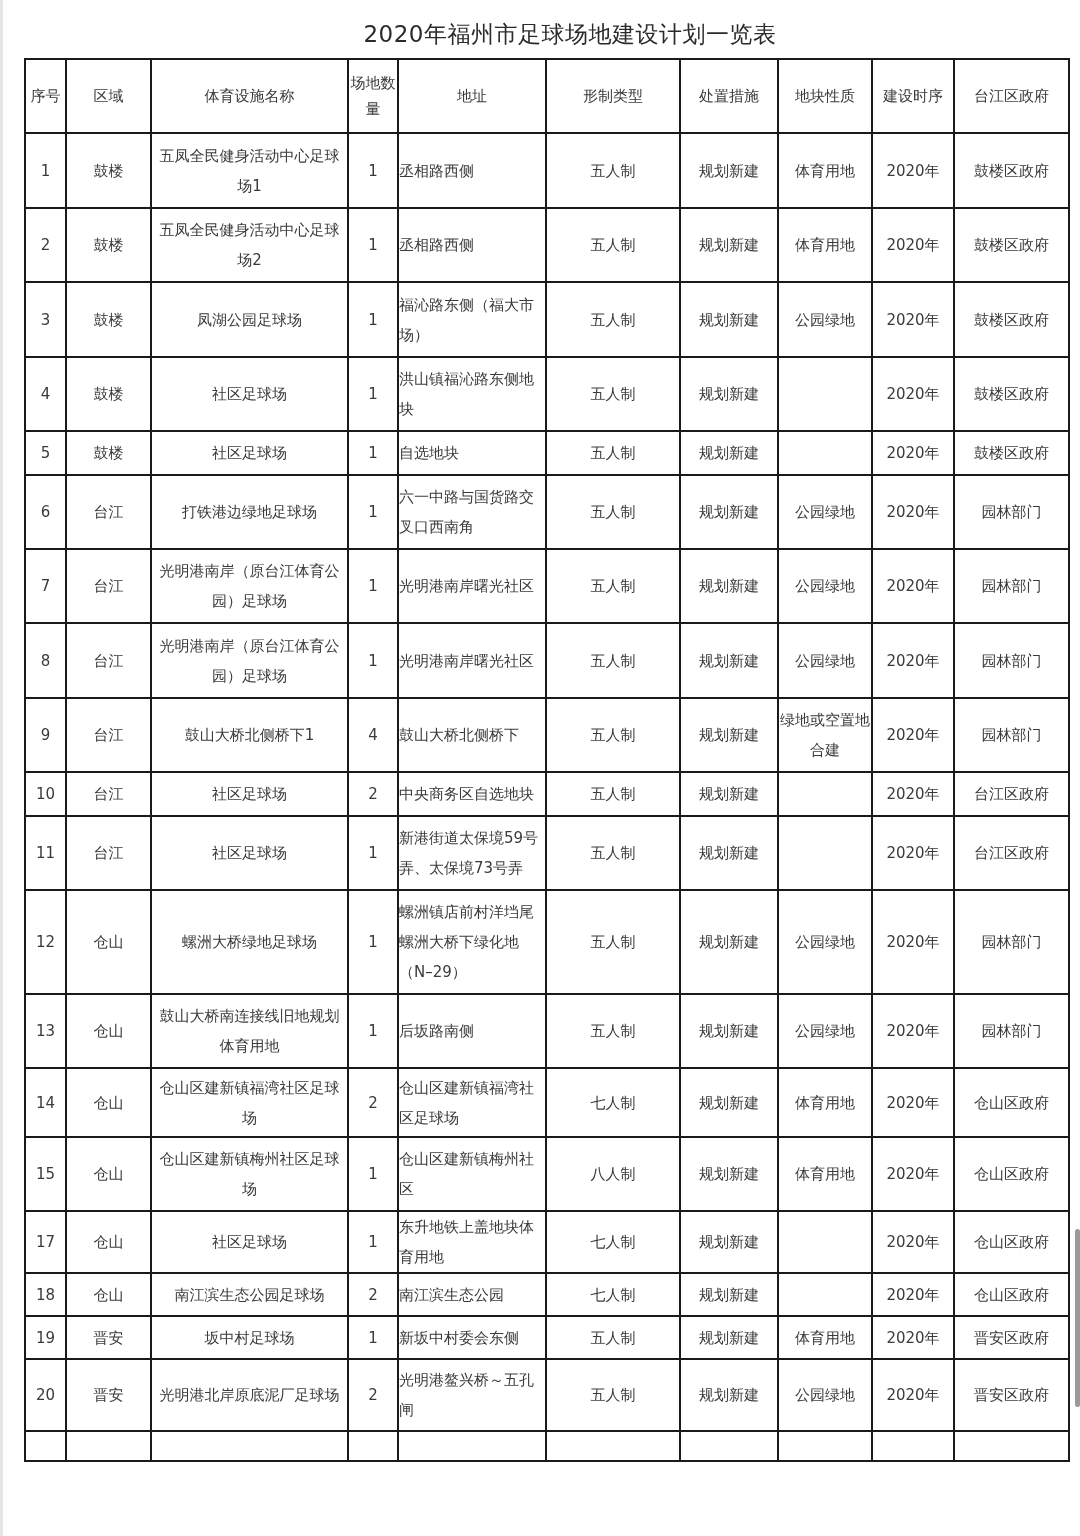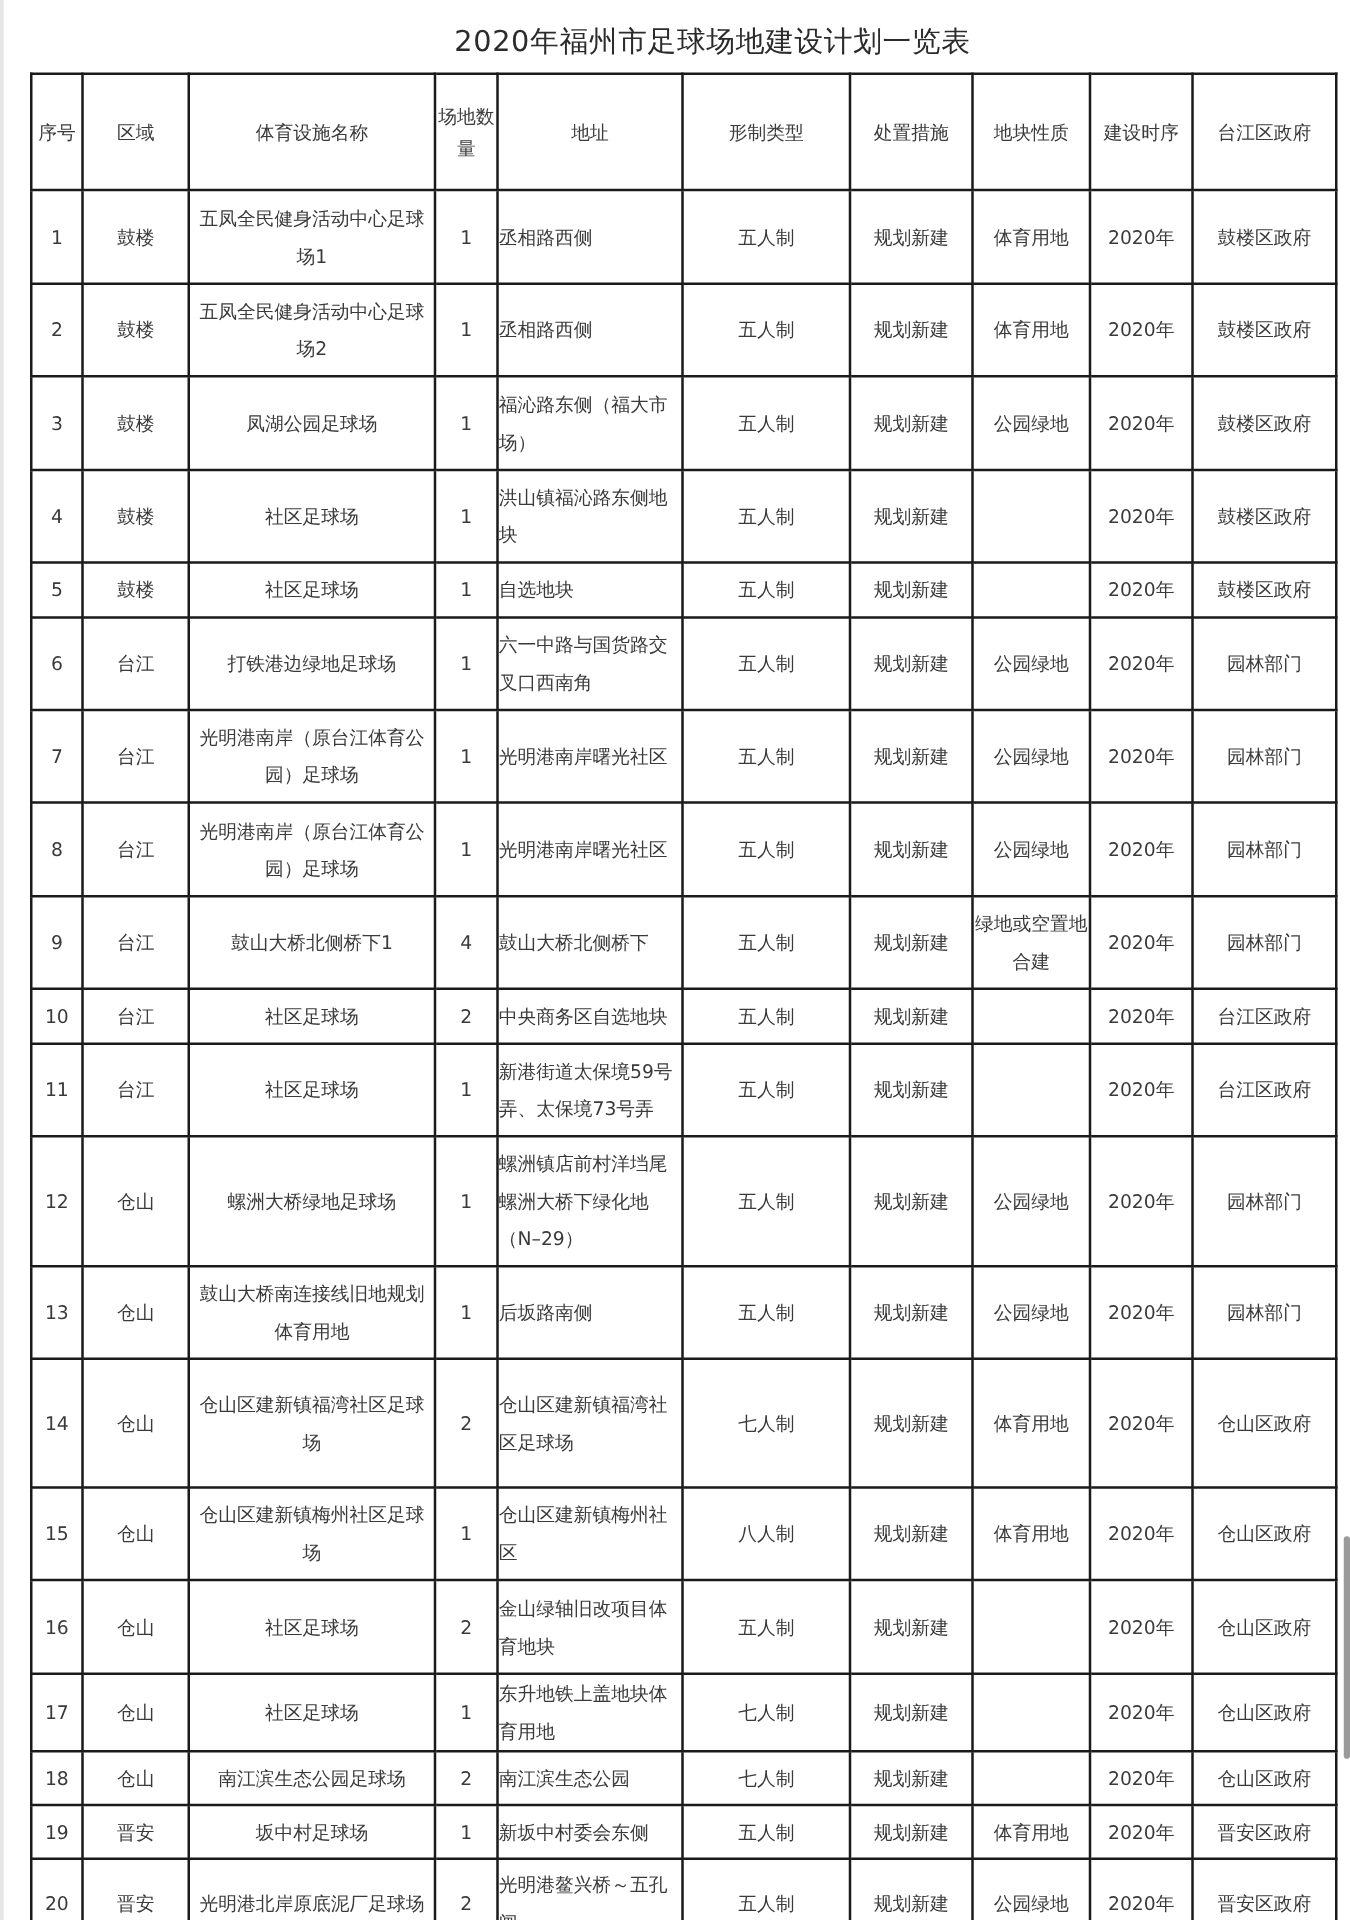--- a/index.html
+++ b/index.html
@@ -52,21 +52,21 @@
     <col style="width:197px">
     <col style="width:50px">
     <col style="width:148px">
     <col style="width:134px">
     <col style="width:98px">
     <col style="width:94px">
     <col style="width:82px">
     <col style="width:115px">
   </colgroup>
   <thead>
-    <tr id="header-row" style="height: 93px;">
+    <tr id="header-row" style="height: 74px;">
       <th>序号</th>
       <th>区域</th>
       <th>体育设施名称</th>
       <th>场地数量</th>
       <th>地址</th>
       <th>形制类型</th>
       <th>处置措施</th>
       <th>地块性质</th>
       <th>建设时序</th>
       <th>台江区政府</th>
@@ -222,53 +222,41 @@
         <td>仓山</td>
         <td class="name">鼓山大桥南连接线旧地规划体育用地</td>
         <td>1</td>
         <td class="addr">后坂路南侧</td>
         <td>五人制</td>
         <td>规划新建</td>
         <td>公园绿地</td>
         <td>2020年</td>
         <td>园林部门</td>
       </tr>
-      <tr style="height: 103px;">
+      <tr style="height: 69px;">
         <td>14</td>
         <td>仓山</td>
         <td class="name">仓山区建新镇福湾社区足球场</td>
         <td>2</td>
         <td class="addr">仓山区建新镇福湾社区足球场</td>
         <td>七人制</td>
         <td>规划新建</td>
         <td>体育用地</td>
         <td>2020年</td>
         <td>仓山区政府</td>
       </tr>
       <tr style="height: 74px;">
         <td>15</td>
         <td>仓山</td>
         <td class="name">仓山区建新镇梅州社区足球场</td>
         <td>1</td>
         <td class="addr">仓山区建新镇梅州社区</td>
         <td>八人制</td>
         <td>规划新建</td>
         <td>体育用地</td>
-        <td>2020年</td>
-        <td>仓山区政府</td>
-      </tr>
-      <tr style="height: 75px;">
-        <td>16</td>
-        <td>仓山</td>
-        <td class="name">社区足球场</td>
-        <td>2</td>
-        <td class="addr">金山绿轴旧改项目体育地块</td>
-        <td>五人制</td>
-        <td>规划新建</td>
-        <td></td>
         <td>2020年</td>
         <td>仓山区政府</td>
       </tr>
       <tr style="height: 54px;">
         <td>17</td>
         <td>仓山</td>
         <td class="name">社区足球场</td>
         <td>1</td>
         <td class="addr">东升地铁上盖地块体育用地</td>
         <td>七人制</td>

